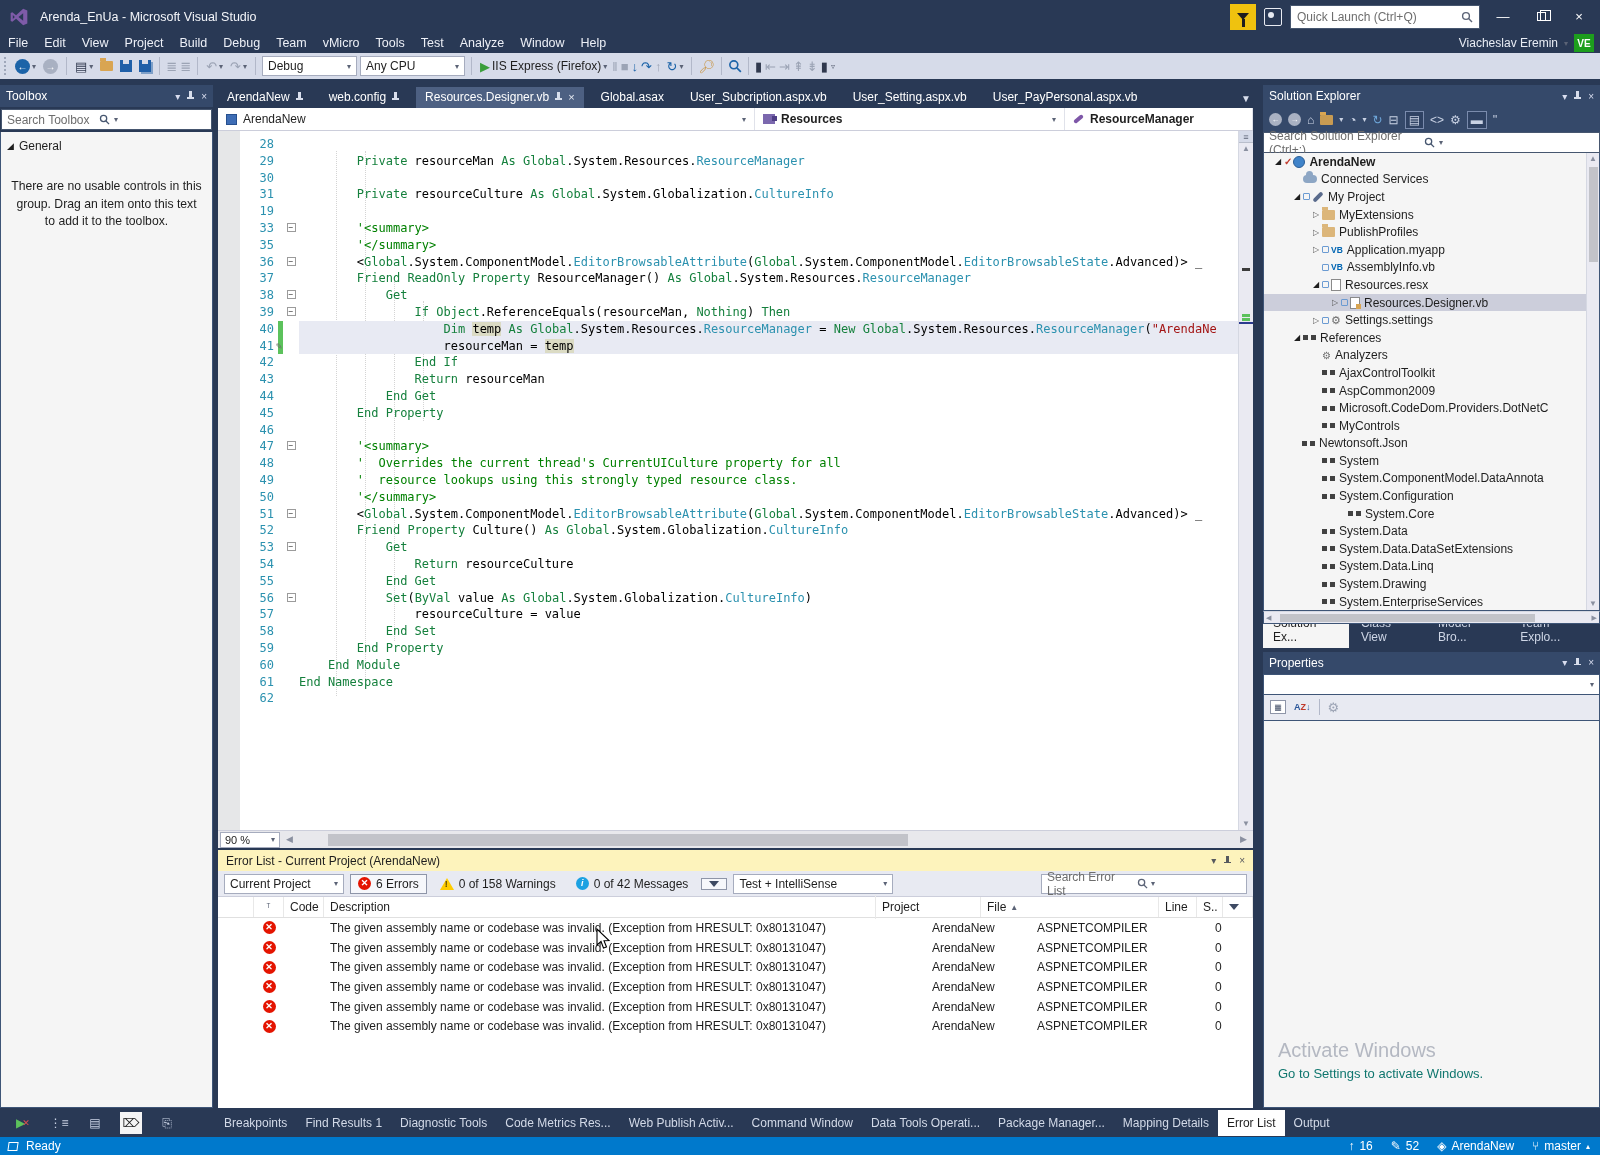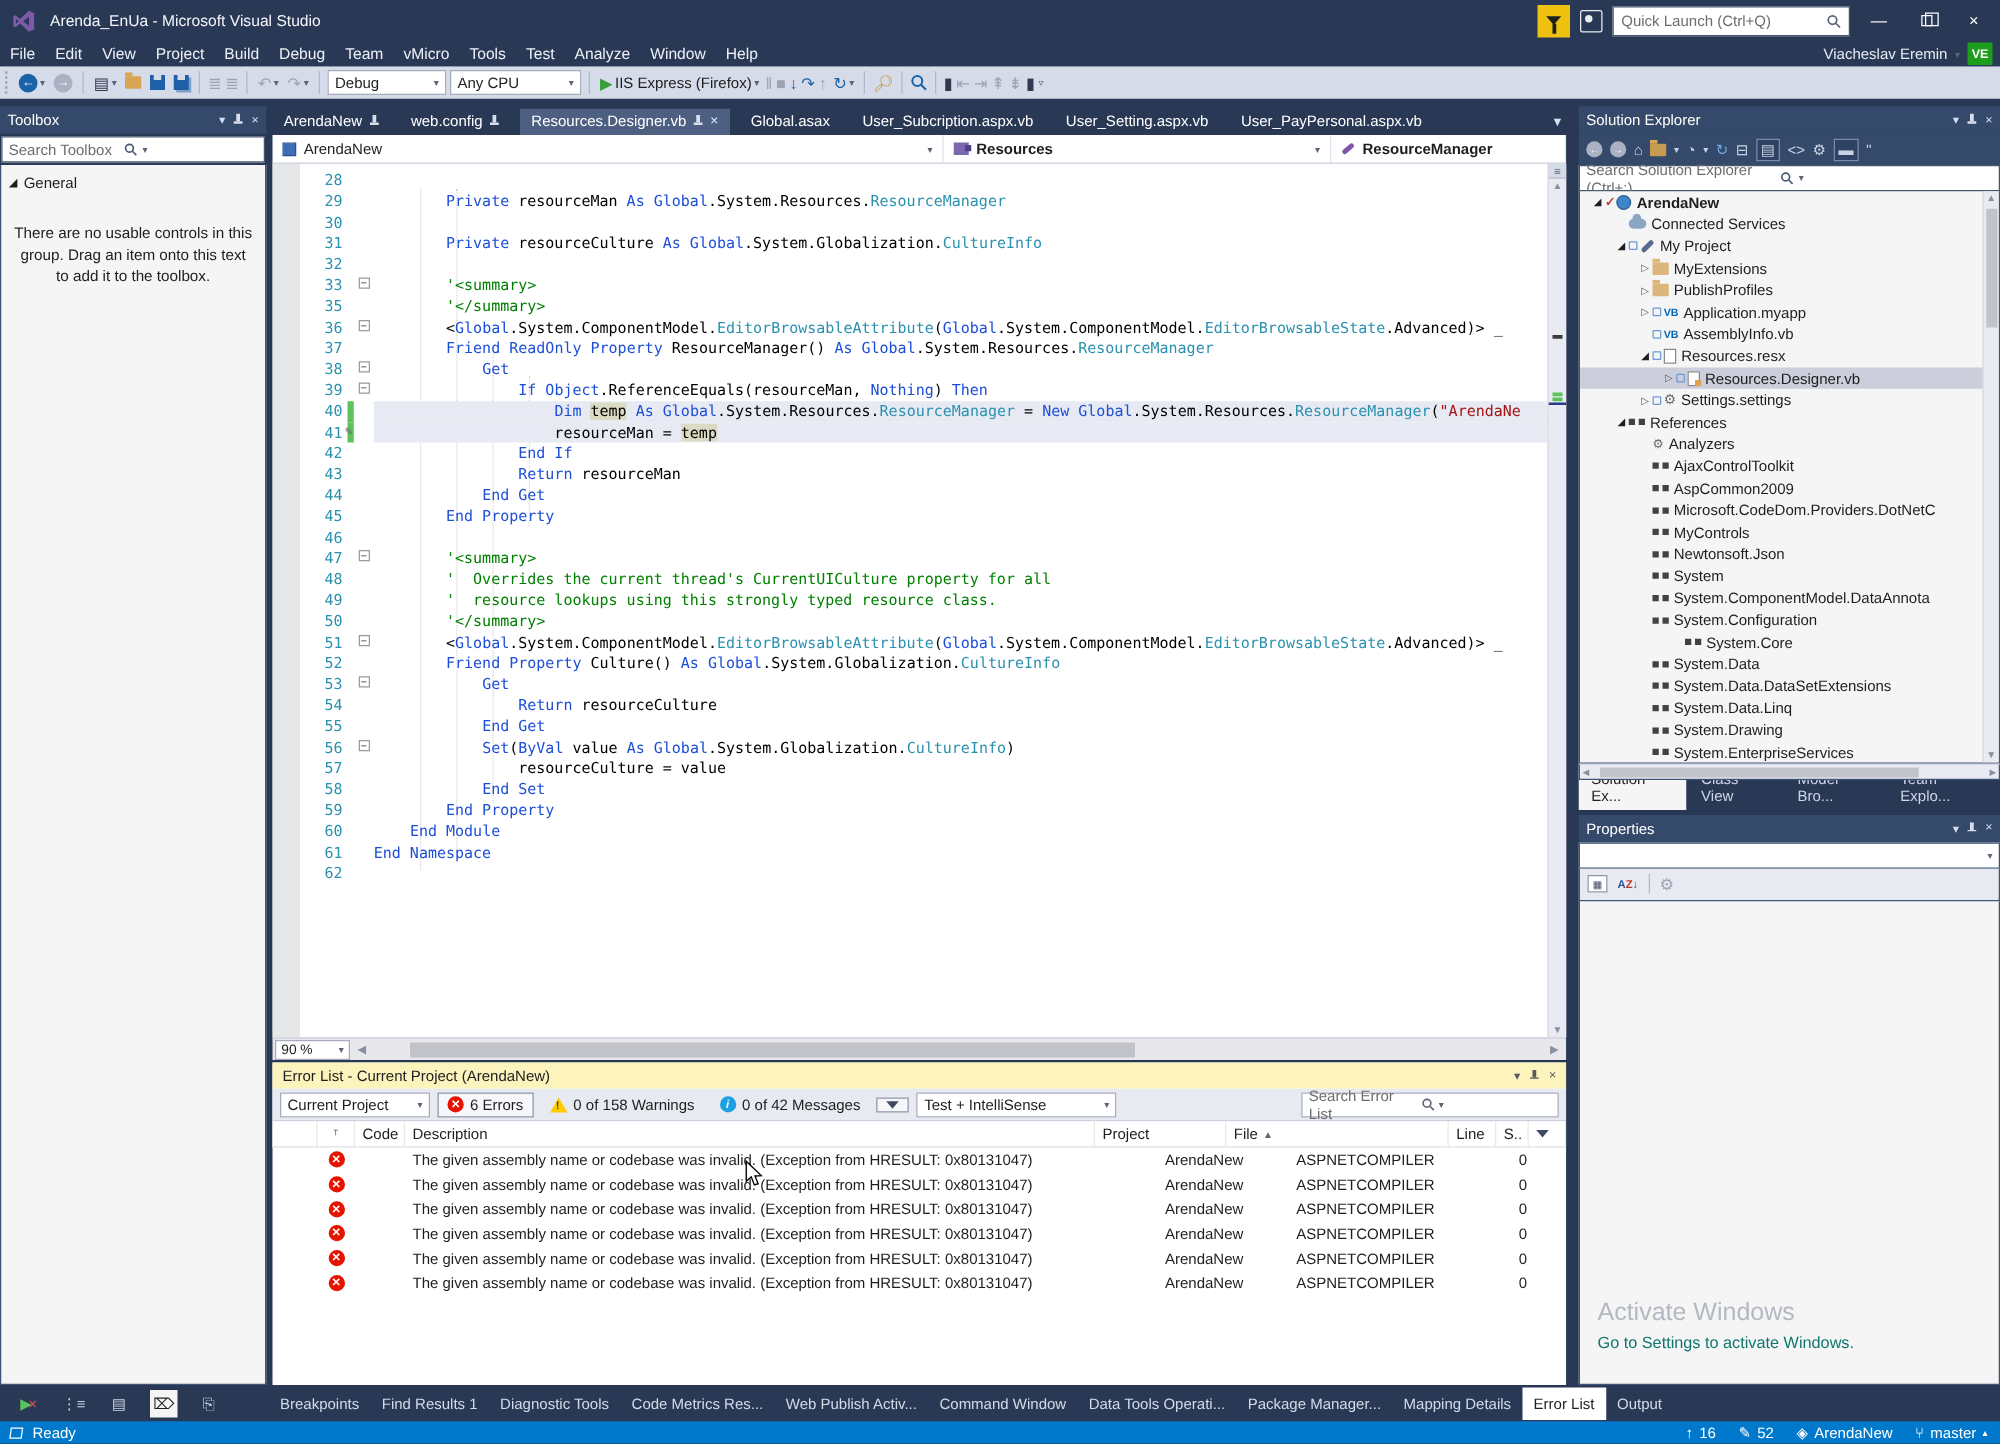--- a/index.html
+++ b/index.html
@@ -86,21 +86,21 @@
   .ind-margin { width:22px; background:#E6E7E8; flex:none; }
   .code-scroll { flex:1; position:relative; font-family:"DejaVu Sans Mono","Liberation Mono",monospace; font-size:12px; padding-top:5px; overflow:hidden; }
   .code-row { display:flex; height:16.8px; line-height:16.8px; position:relative; white-space:pre; }
   .code-row .ln { width:38px; text-align:right; color:#2B91AF; flex:none; padding-right:4px; position:relative; }
   .code-row .chg { width:5px; flex:none; }
   .code-row.changed .chg { background:#5CC25C; }
   .code-row .fold { width:16px; flex:none; text-align:center; color:#7F7F7F; font-size:9px; line-height:16.8px; }
   .fold-box { display:inline-block; width:9px; height:9px; border:1px solid #9B9B9B; background:#fff; line-height:7px; font-size:8px; color:#3E3E3E; vertical-align:1px; }
   .code-text { flex:1; color:#000; }
   .code-row.hl-line .code-text { background:#E8EAF3; }
-  .kw { color:#1d4ed8; } .ty { color:#2B91AF; } .st { color:#A31515; } .cm { color:#008000; } .pl { color:#000; }
+  .kw { color:#15803d; } .ty { color:#2B91AF; } .st { color:#A31515; } .cm { color:#008000; } .pl { color:#000; }
   .hi { background:#DBDBC4; }
   .pencil-glyph { position:absolute; right:-4px; top:0; font-size:10px; color:#6A6A6A; }
   .guides { position:absolute; left:0; top:0; width:100%; height:100%; pointer-events:none; }
   .guide { position:absolute; width:0; border-left:1px dotted #D4D4D4; }
 
   
   .vscroll { width:15px; background:#EAEAF2; border-left:1px solid #D5D8E2; flex:none; position:relative; }
   .vs-split { height:12px; border-bottom:1px solid #B9BECB; background:#D6DBE9; }
   .vs-split:before { content:"≡"; display:block; text-align:center; font-size:9px; color:#5B6376; line-height:12px; }
   .vs-arrow { text-align:center; color:#8A90A0; font-size:8px; line-height:12px; }
@@ -414,21 +414,21 @@
         <div class="guides">
           <div class="guide" style="left:96px; top:20px; height:545px;"></div>
           <div class="guide" style="left:125px; top:20px; height:530px;"></div>
           <div class="guide" style="left:154px; top:150px; height:360px;"></div>
           <div class="guide" style="left:183px; top:170px; height:120px;"></div>
         </div>
       <div class="code-row"><div class="ln">28</div><div class="chg"></div><div class="fold"></div><div class="code-text"></div></div>
           <div class="code-row"><div class="ln">29</div><div class="chg"></div><div class="fold"></div><div class="code-text"><span class="pl">        </span><span class="kw">Private</span><span class="pl"> resourceMan </span><span class="kw">As</span><span class="pl"> </span><span class="kw">Global</span><span class="pl">.System.Resources.</span><span class="ty">ResourceManager</span></div></div>
           <div class="code-row"><div class="ln">30</div><div class="chg"></div><div class="fold"></div><div class="code-text"></div></div>
           <div class="code-row"><div class="ln">31</div><div class="chg"></div><div class="fold"></div><div class="code-text"><span class="pl">        </span><span class="kw">Private</span><span class="pl"> resourceCulture </span><span class="kw">As</span><span class="pl"> </span><span class="kw">Global</span><span class="pl">.System.Globalization.</span><span class="ty">CultureInfo</span></div></div>
-          <div class="code-row"><div class="ln">32</div><div class="chg"></div><div class="fold"></div><div class="code-text"></div></div>
+          <div class="code-row"><div class="ln">19</div><div class="chg"></div><div class="fold"></div><div class="code-text"></div></div>
           <div class="code-row"><div class="ln">33</div><div class="chg"></div><div class="fold"><span class="fold-box">−</span></div><div class="code-text"><span class="pl">        </span><span class="cm">'&lt;summary&gt;</span></div></div>
           <div class="code-row"><div class="ln">35</div><div class="chg"></div><div class="fold"></div><div class="code-text"><span class="pl">        </span><span class="cm">'&lt;/summary&gt;</span></div></div>
           <div class="code-row"><div class="ln">36</div><div class="chg"></div><div class="fold"><span class="fold-box">−</span></div><div class="code-text"><span class="pl">        &lt;</span><span class="kw">Global</span><span class="pl">.System.ComponentModel.</span><span class="ty">EditorBrowsableAttribute</span><span class="pl">(</span><span class="kw">Global</span><span class="pl">.System.ComponentModel.</span><span class="ty">EditorBrowsableState</span><span class="pl">.Advanced)&gt; _</span></div></div>
           <div class="code-row"><div class="ln">37</div><div class="chg"></div><div class="fold"></div><div class="code-text"><span class="pl">        </span><span class="kw">Friend</span><span class="pl"> </span><span class="kw">ReadOnly</span><span class="pl"> </span><span class="kw">Property</span><span class="pl"> ResourceManager() </span><span class="kw">As</span><span class="pl"> </span><span class="kw">Global</span><span class="pl">.System.Resources.</span><span class="ty">ResourceManager</span></div></div>
           <div class="code-row"><div class="ln">38</div><div class="chg"></div><div class="fold"><span class="fold-box">−</span></div><div class="code-text"><span class="pl">            </span><span class="kw">Get</span></div></div>
           <div class="code-row"><div class="ln">39</div><div class="chg"></div><div class="fold"><span class="fold-box">−</span></div><div class="code-text"><span class="pl">                </span><span class="kw">If</span><span class="pl"> </span><span class="kw">Object</span><span class="pl">.ReferenceEquals(resourceMan, </span><span class="kw">Nothing</span><span class="pl">) </span><span class="kw">Then</span></div></div>
           <div class="code-row hl-line changed"><div class="ln">40</div><div class="chg"></div><div class="fold"></div><div class="code-text"><span class="pl">                    </span><span class="kw">Dim</span><span class="pl"> </span><span class="pl hi">temp</span><span class="pl"> </span><span class="kw">As</span><span class="pl"> </span><span class="kw">Global</span><span class="pl">.System.Resources.</span><span class="ty">ResourceManager</span><span class="pl"> = </span><span class="kw">New</span><span class="pl"> </span><span class="kw">Global</span><span class="pl">.System.Resources.</span><span class="ty">ResourceManager</span><span class="pl">(</span><span class="st">"ArendaNe</span></div></div>
           <div class="code-row hl-line changed"><div class="ln">41<span class="pencil-glyph">✎</span></div><div class="chg"></div><div class="fold"></div><div class="code-text"><span class="pl">                    resourceMan = </span><span class="pl hi">temp</span></div></div>
           <div class="code-row"><div class="ln">42</div><div class="chg"></div><div class="fold"></div><div class="code-text"><span class="pl">                </span><span class="kw">End If</span></div></div>
           <div class="code-row"><div class="ln">43</div><div class="chg"></div><div class="fold"></div><div class="code-text"><span class="pl">                </span><span class="kw">Return</span><span class="pl"> resourceMan</span></div></div>
@@ -722,21 +722,21 @@
         <div class="tree-row" style="padding-left: 46px;">
           <span class="expander"></span>
           <span class="ti ti-ref"></span>
           <span class="tree-label">Microsoft.CodeDom.Providers.DotNetC</span>
         </div>
         <div class="tree-row" style="padding-left: 46px;">
           <span class="expander"></span>
           <span class="ti ti-ref"></span>
           <span class="tree-label">MyControls</span>
         </div>
-        <div class="tree-row" style="padding-left: 46px; align-items: center;">
+        <div class="tree-row" style="padding-left: 26px; align-items: center;">
           <span class="expander"></span>
           <span class="ti ti-ref"></span>
           <span class="tree-label">Newtonsoft.Json</span>
         </div>
         <div class="tree-row" style="padding-left: 46px;">
           <span class="expander"></span>
           <span class="ti ti-ref"></span>
           <span class="tree-label">System</span>
         </div>
         <div class="tree-row" style="padding-left: 46px;">

